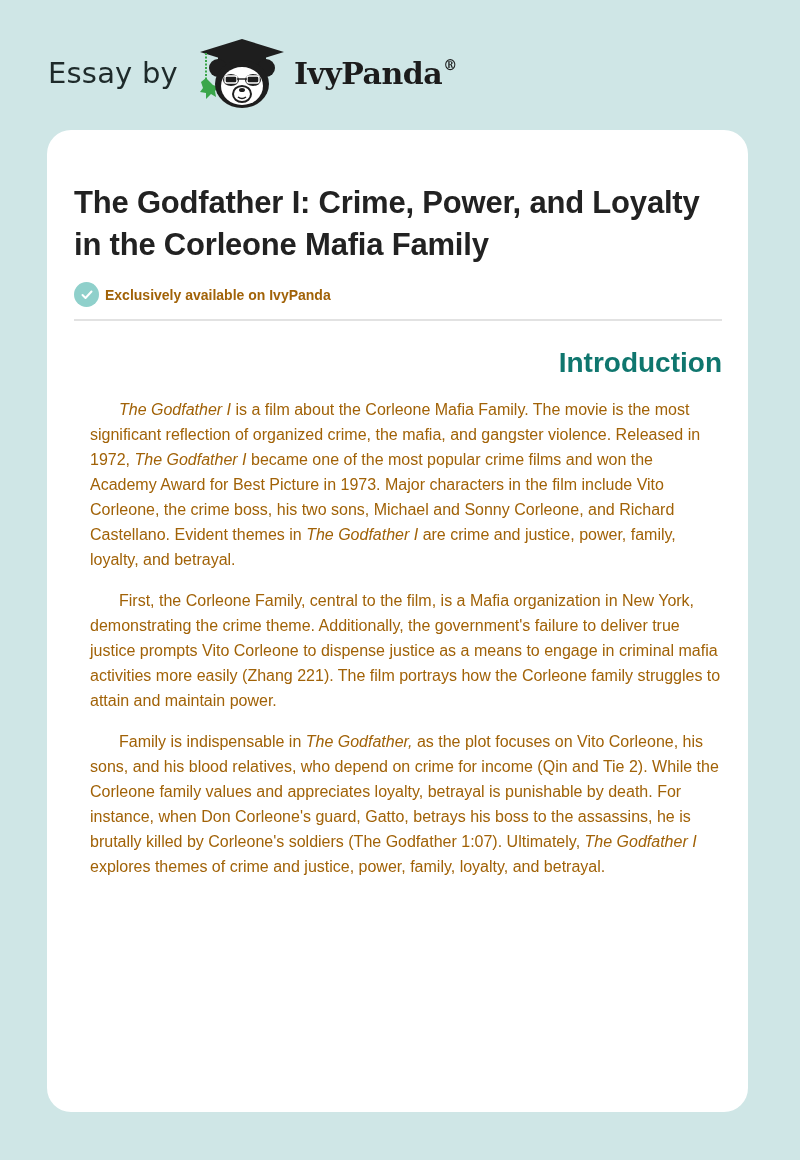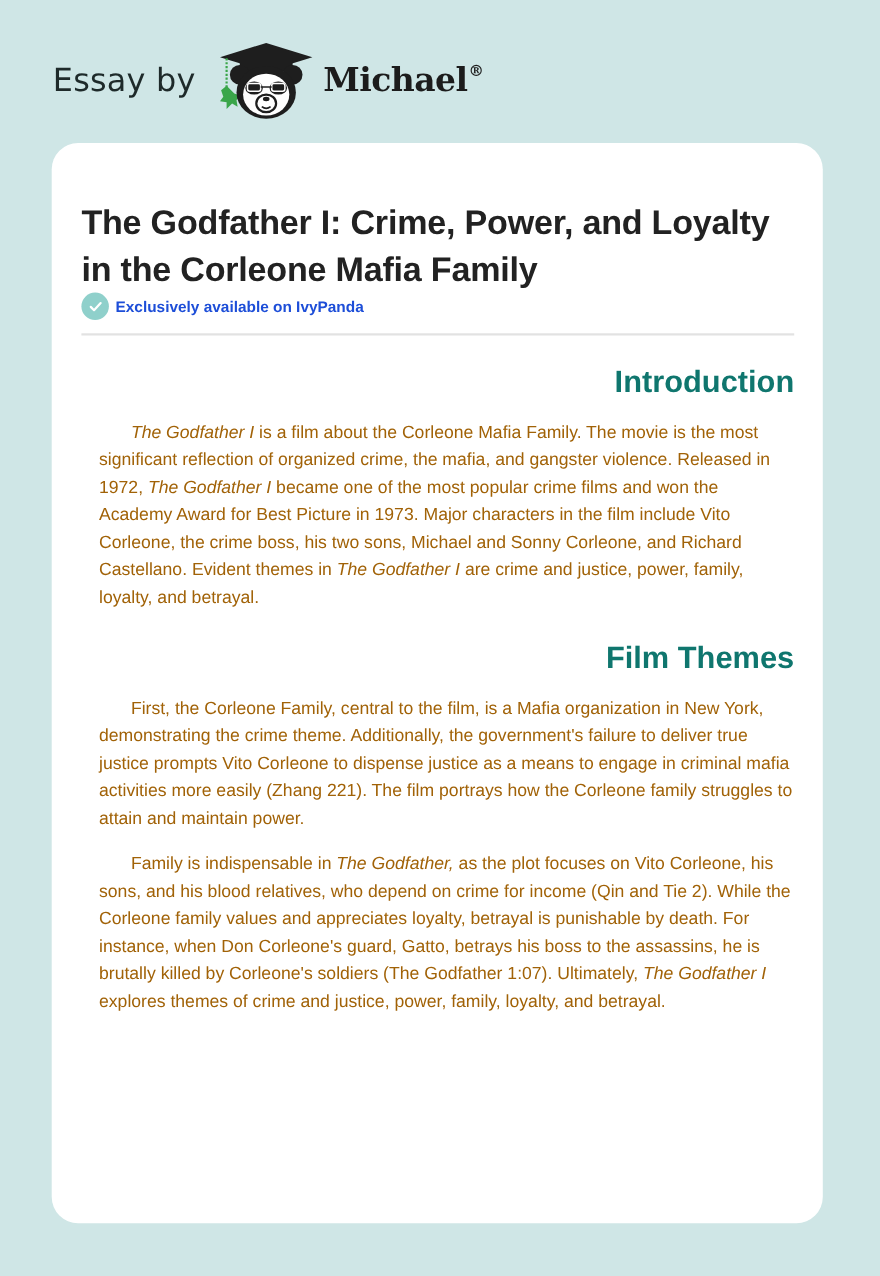--- a/index.html
+++ b/index.html
@@ -31,22 +31,22 @@
     position: absolute; left: 47px; top: 130px;
     width: 701px; height: 982px;
     background: #ffffff; border-radius: 24px;
   }
   .card-inner { padding: 52px 26px 0 27px; }
   h1 {
     margin: 0; font-size: 31px; line-height: 42px;
     font-weight: bold; color: #222; letter-spacing: -0.2px;
   }
   .exclusive {
-    display: flex; align-items: center; 
-    font-size: 14px; font-weight: bold; color: #1d4ed8;
+    display: flex; align-items: center; margin-top: 16px;
+    font-size: 14px; font-weight: bold; color: #a16207;
   }
   .check {
     width: 25px; height: 25px; border-radius: 50%;
     background: #8fd0cb; margin-right: 6px;
     display: flex; align-items: center; justify-content: center;
   }
   .divider { height: 2px; background: #e2e2e2; margin-top: 12px; }
   h2 {
     margin: 24px 0 0 0; font-size: 28px; line-height: 36px;
     font-weight: bold; color: #0f766e; text-align: right;
@@ -85,40 +85,39 @@
       <ellipse cx="57" cy="44" rx="8" ry="6" fill="#1e1e1e"></ellipse>
       <rect x="29" y="40" width="12" height="7" rx="2" fill="none" stroke="#ffffff" stroke-width="1.4"></rect>
       <rect x="51" y="40" width="12" height="7" rx="2" fill="none" stroke="#ffffff" stroke-width="1.4"></rect>
       <line x1="41" y1="43" x2="51" y2="43" stroke="#1e1e1e" stroke-width="1.4"></line>
 
       <ellipse cx="46" cy="58" rx="9" ry="8" fill="none" stroke="#1e1e1e" stroke-width="2"></ellipse>
       <ellipse cx="46" cy="54" rx="3" ry="2" fill="#1e1e1e"></ellipse>
       <path d="M42,61 q4,3 8,0" fill="none" stroke="#1e1e1e" stroke-width="1.5"></path>
     </svg>
   </span>
-  <span class="brand"><span>Michael</span><sup>®</sup></span>
+  <span class="brand"><span>IvyPanda</span><sup>®</sup></span>
 </div>
 
 <div class="card">
   <div class="card-inner">
     <h1>The Godfather I: Crime, Power, and Loyalty in the Corleone Mafia Family</h1>
 
     <div class="exclusive">
       <span class="check">
         <svg width="12" height="10" viewBox="0 0 12 10">
             <path d="M1.5,5 L4.5,8 L10.5,1.5" fill="none" stroke="#ffffff" stroke-width="2" stroke-linecap="round" stroke-linejoin="round"></path>
           </svg>
       </span>
       <span>Exclusively available on IvyPanda</span>
     </div>
 
     <div class="divider"></div>
 
     <h2>Introduction</h2>
     <p><em>The Godfather I</em><span> is a film about the Corleone Mafia Family. The movie is the most significant reflection of organized crime, the mafia, and gangster violence. Released in 1972, </span><em>The Godfather I</em><span> became one of the most popular crime films and won the Academy Award for Best Picture in 1973. Major characters in the film include Vito Corleone, the crime boss, his two sons, Michael and Sonny Corleone, and Richard Castellano. Evident themes in </span><em>The Godfather I</em><span> are crime and justice, power, family, loyalty, and betrayal.</span></p>
 
-    <h2>Film Themes</h2>
 
     <p><span>First, the Corleone Family, central to the film, is a Mafia organization in New York, demonstrating the crime theme. Additionally, the government's failure to deliver true justice prompts Vito Corleone to dispense justice as a means to engage in criminal mafia activities more easily (Zhang 221). The film portrays how the Corleone family struggles to attain and maintain power.</span></p>
 
     <p><span>Family is indispensable in </span><em>The Godfather,</em><span> as the plot focuses on Vito Corleone, his sons, and his blood relatives, who depend on crime for income (Qin and Tie 2). While the Corleone family values and appreciates loyalty, betrayal is punishable by death. For instance, when Don Corleone's guard, Gatto, betrays his boss to the assassins, he is brutally killed by Corleone's soldiers (The Godfather 1:07). Ultimately, </span><em>The Godfather I</em><span> explores themes of crime and justice, power, family, loyalty, and betrayal.</span></p>
   </div>
 </div>
 
 </body></html>

